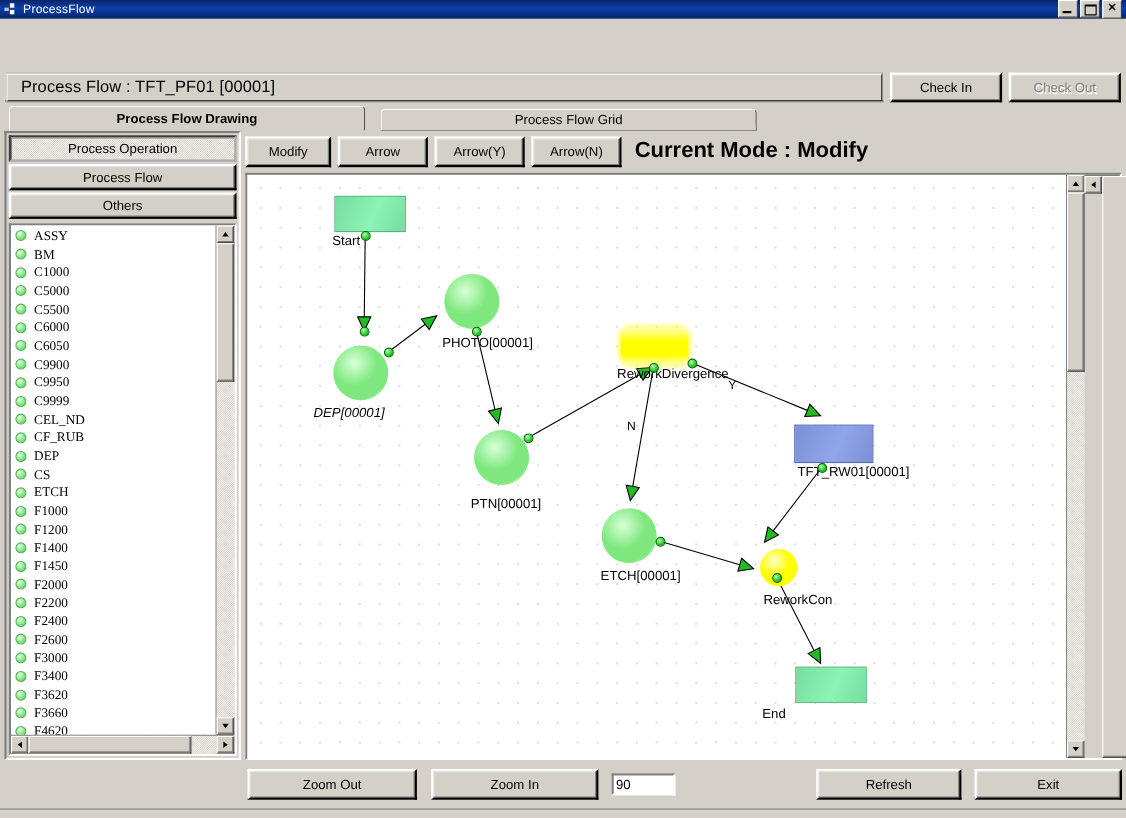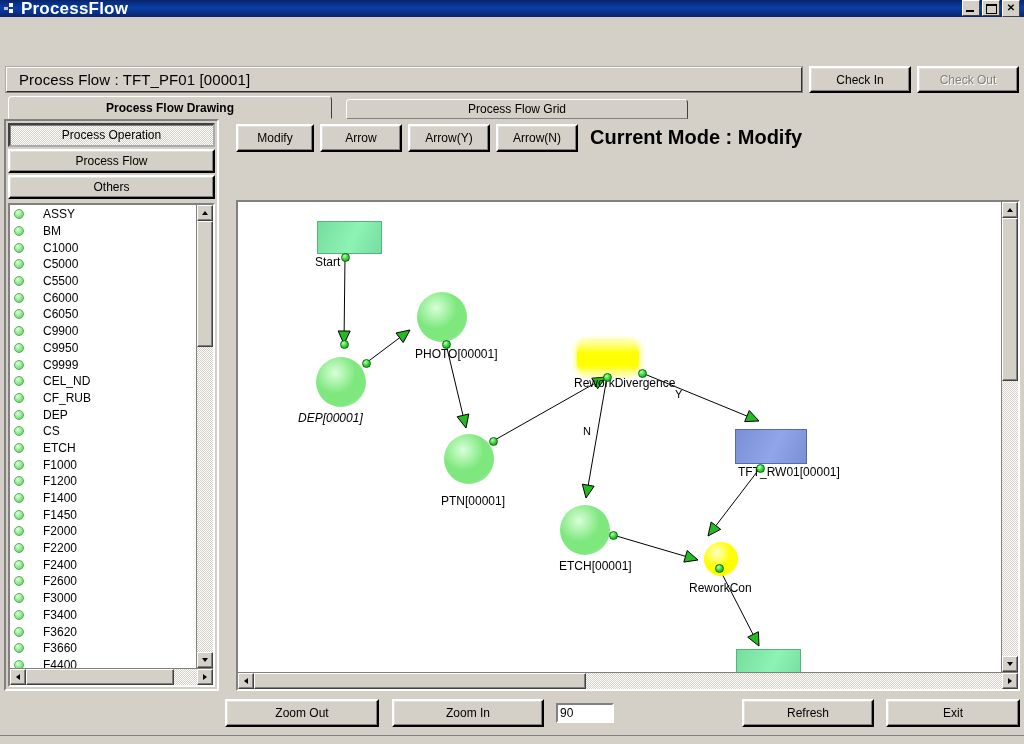--- a/index.html
+++ b/index.html
@@ -16,21 +16,21 @@
   .titlebar{
     height:17px;flex:0 0 17px;
     background:linear-gradient(to bottom,#0a246a 0%,#0a3fa8 45%,#0a246a 100%);
     display:flex;align-items:center;padding:0 2px;
   }
   .tb-icon{width:14px;height:13px;margin:0 3px 0 2px;position:relative;flex:0 0 14px;}
   .tb-icon i{position:absolute;display:block;background:#fff;}
   .tb-icon i.a{left:0;top:5px;width:4px;height:3px;background:#c0c0c0;}
   .tb-icon i.b{left:5px;top:1px;width:4px;height:4px;background:#fff;}
   .tb-icon i.c{left:5px;top:7px;width:4px;height:4px;background:#fff;}
-  .tb-title{color:#fff;font-weight:bold;font-size:17px;letter-spacing:.2px;}
+  .tb-title{color:#fff;font-weight:normal;font-size:11px;letter-spacing:.2px;}
   .tb-spacer{flex:1;}
   .tb-btns{display:flex;gap:0;padding-right:2px;}
   .tb-btn{
     width:16px;height:14px;background:#d4d0c8;
     border:1px solid;border-color:#fff #404040 #404040 #fff;
     margin-left:2px;position:relative;font-size:9px;
     display:flex;align-items:center;justify-content:center;line-height:1;
     font-family:"Liberation Sans",sans-serif;color:#000;
   }
   .tb-btn.min::after{content:"";position:absolute;left:3px;bottom:3px;width:8px;height:2px;background:#000;}
@@ -98,21 +98,21 @@
   }
   .listwrap{
     flex:1;min-height:0;margin-top:2px;display:flex;flex-direction:column;
     border:2px solid;border-color:#808080 #ffffff #ffffff #808080;
     background:#fff;
   }
   .listrow{flex:1;display:flex;min-height:0;}
   .listbox{
     flex:1;min-width:0;overflow:hidden;background:#fff;padding:1px 0 0 2px;
   }
-  .litem{display:flex;align-items:center;height:16.7px;font-size:12px;padding-left:2px;gap:19px;}
+  .litem{display:flex;align-items:center;height:16.7px;font-size:12px;padding-left:2px;gap:7px;font-family:Liberation Serif, serif;}
   .dot{
     width:10px;height:10px;border-radius:50%;flex:0 0 10px;
     background:radial-gradient(circle at 35% 30%,#e8ffe8 0%,#9cf09c 40%,#4fca4f 100%);
     border:1px solid #55b055;box-sizing:border-box;
   }
   .sb-v{
     flex:0 0 16px;background:#d4d0c8;display:flex;flex-direction:column;
     border-left:1px solid #808080;
   }
   .sb-h{
@@ -136,35 +136,35 @@
       linear-gradient(45deg,#ffffff 25%,transparent 25%,transparent 75%,#ffffff 75%);
     background-size:2px 2px;background-position:0 0,1px 1px;background-color:#d4d0c8;
   }
   .thumb{
     position:absolute;background:#d4d0c8;
     border:1px solid;border-color:#ffffff #404040 #404040 #ffffff;
     box-shadow:inset -1px -1px 0 #808080;box-sizing:border-box;cursor:default;
   }
 
   
-  .rightpane{flex:1;min-width:0;display:flex;flex-direction:column;padding-left:17px;gap:43px;}
+  .rightpane{flex:1;min-width:0;display:flex;flex-direction:column;padding-left:4px;}
   .toolbar{
     flex:0 0 31px;display:flex;align-items:center;gap:6px;padding:3px 0 4px 0;
   }
   .tbtn{
     height:24px;background:#d4d0c8;
     border:2px outset #d4d0c8;border-color:#ffffff #404040 #404040 #ffffff;
     box-shadow:inset -1px -1px 0 #808080, inset 1px 1px 0 #dfdfdf;
     display:flex;align-items:center;justify-content:center;
     font-size:12px;padding:0 8px;cursor:default;
   }
   .modelabel{font-size:20px;font-weight:bold;margin-left:6px;white-space:nowrap;}
 
   .canvaswrap{
-    flex:1;min-height:0;display:flex;flex-direction:column;
+    flex:1;min-height:0;display:flex;flex-direction:row;
     border:2px solid;border-color:#808080 #ffffff #ffffff #808080;
     background:#fff;
   }
   .canvasrow{flex:1;display:flex;min-height:0;}
   .canvas{
     flex:1;position:relative;overflow:hidden;background:#fff;
     background-image:radial-gradient(circle,#c9c9d4 0.6px,transparent 0.7px);
     background-size:18px 18px;background-position:3px 3px;
   }
   .canvas svg{position:absolute;left:0;top:0;}
@@ -345,24 +345,20 @@
                 <span class="dot"></span>
                 <span>F3400</span>
               </div>
               <div class="litem">
                 <span class="dot"></span>
                 <span>F3620</span>
               </div>
               <div class="litem">
                 <span class="dot"></span>
                 <span>F3660</span>
-              </div>
-              <div class="litem">
-                <span class="dot"></span>
-                <span>F4400</span>
               </div>
               <div class="litem">
                 <span class="dot"></span>
                 <span>F4620</span>
               </div>
               <div class="litem">
                 <span class="dot"></span>
                 <span>F4660</span>
               </div>
               <div class="litem">
@@ -437,21 +433,21 @@
               <div class="nodelabel" style="left: 177px; top: 145px;">PHOTO[00001]</div>
               <div style="position: absolute; left: 206px; top: 232px; width: 50px; height: 50px; border-radius: 50%; background: radial-gradient(circle at 38% 32%, rgb(216, 255, 216) 0%, rgb(126, 232, 126) 45%, rgb(126, 232, 126) 72%, rgba(255, 255, 255, 0) 100%);"></div>
               <div class="nodelabel" style="left: 203px; top: 292px;">PTN[00001]</div>
               <div style="position: absolute; left: 322px; top: 303px; width: 50px; height: 50px; border-radius: 50%; background: radial-gradient(circle at 38% 32%, rgb(216, 255, 216) 0%, rgb(126, 232, 126) 45%, rgb(126, 232, 126) 72%, rgba(255, 255, 255, 0) 100%);"></div>
               <div class="nodelabel" style="left: 321px; top: 357px;">ETCH[00001]</div>
               <div style="position: absolute; left: 339px; top: 139px; width: 62px; height: 33px; border-radius: 10px; background: linear-gradient(rgb(255, 255, 176) 0%, rgb(255, 255, 0) 38%, rgb(255, 255, 0) 75%, rgb(255, 255, 168) 100%); box-shadow: rgba(255, 255, 0, 0.55) 0px 0px 4px 2px;"></div>
               <div class="nodelabel" style="left: 336px; top: 174px;">ReworkDivergence</div>
               <div style="position: absolute; left: 497px; top: 227px; width: 72px; height: 35px; background: linear-gradient(115deg, rgb(123, 143, 212) 0%, rgb(145, 165, 234) 55%, rgb(123, 143, 212) 100%); border: 1px solid rgb(85, 105, 174); box-sizing: border-box;"></div>
               <div class="nodelabel" style="left: 500px; top: 263px;">TFT_RW01[00001]</div>
               <div style="position: absolute; left: 466px; top: 340px; width: 34px; height: 34px; border-radius: 50%; background: radial-gradient(circle at 38% 32%, rgb(255, 255, 204) 0%, rgb(255, 255, 0) 45%, rgb(255, 255, 0) 72%, rgba(255, 255, 255, 0) 100%);"></div>
-              <div class="nodelabel" style="left: 451px; top: 379px; text-align: right;">ReworkCon</div>
+              <div class="nodelabel" style="left: 469px; top: 379px; text-align: right;">ReworkCon</div>
               <div style="position: absolute; left: 498px; top: 447px; width: 65px; height: 33px; background: linear-gradient(115deg, rgb(119, 221, 158) 0%, rgb(141, 243, 180) 55%, rgb(119, 221, 158) 100%); border: 1px solid rgb(81, 183, 120); box-sizing: border-box;"></div>
               <div class="nodelabel" style="left: 468px; top: 483px;">End</div>
               <div style="position: absolute; width: 9px; height: 9px; border-radius: 50%; background: radial-gradient(circle at 35% 30%, rgb(182, 255, 182) 0%, rgb(46, 204, 46) 55%, rgb(10, 154, 10) 100%); border: 1px solid rgb(4, 107, 4); box-sizing: border-box; left: 103px; top: 51px;"></div>
               <div style="position: absolute; width: 9px; height: 9px; border-radius: 50%; background: radial-gradient(circle at 35% 30%, rgb(182, 255, 182) 0%, rgb(46, 204, 46) 55%, rgb(10, 154, 10) 100%); border: 1px solid rgb(4, 107, 4); box-sizing: border-box; left: 102px; top: 138px;"></div>
               <div style="position: absolute; width: 9px; height: 9px; border-radius: 50%; background: radial-gradient(circle at 35% 30%, rgb(182, 255, 182) 0%, rgb(46, 204, 46) 55%, rgb(10, 154, 10) 100%); border: 1px solid rgb(4, 107, 4); box-sizing: border-box; left: 124px; top: 157px;"></div>
               <div style="position: absolute; width: 9px; height: 9px; border-radius: 50%; background: radial-gradient(circle at 35% 30%, rgb(182, 255, 182) 0%, rgb(46, 204, 46) 55%, rgb(10, 154, 10) 100%); border: 1px solid rgb(4, 107, 4); box-sizing: border-box; left: 204px; top: 138px;"></div>
               <div style="position: absolute; width: 9px; height: 9px; border-radius: 50%; background: radial-gradient(circle at 35% 30%, rgb(182, 255, 182) 0%, rgb(46, 204, 46) 55%, rgb(10, 154, 10) 100%); border: 1px solid rgb(4, 107, 4); box-sizing: border-box; left: 251px; top: 235px;"></div>
               <div style="position: absolute; width: 9px; height: 9px; border-radius: 50%; background: radial-gradient(circle at 35% 30%, rgb(182, 255, 182) 0%, rgb(46, 204, 46) 55%, rgb(10, 154, 10) 100%); border: 1px solid rgb(4, 107, 4); box-sizing: border-box; left: 365px; top: 171px;"></div>
               <div style="position: absolute; width: 9px; height: 9px; border-radius: 50%; background: radial-gradient(circle at 35% 30%, rgb(182, 255, 182) 0%, rgb(46, 204, 46) 55%, rgb(10, 154, 10) 100%); border: 1px solid rgb(4, 107, 4); box-sizing: border-box; left: 400px; top: 167px;"></div>
               <div style="position: absolute; width: 9px; height: 9px; border-radius: 50%; background: radial-gradient(circle at 35% 30%, rgb(182, 255, 182) 0%, rgb(46, 204, 46) 55%, rgb(10, 154, 10) 100%); border: 1px solid rgb(4, 107, 4); box-sizing: border-box; left: 371px; top: 329px;"></div>

